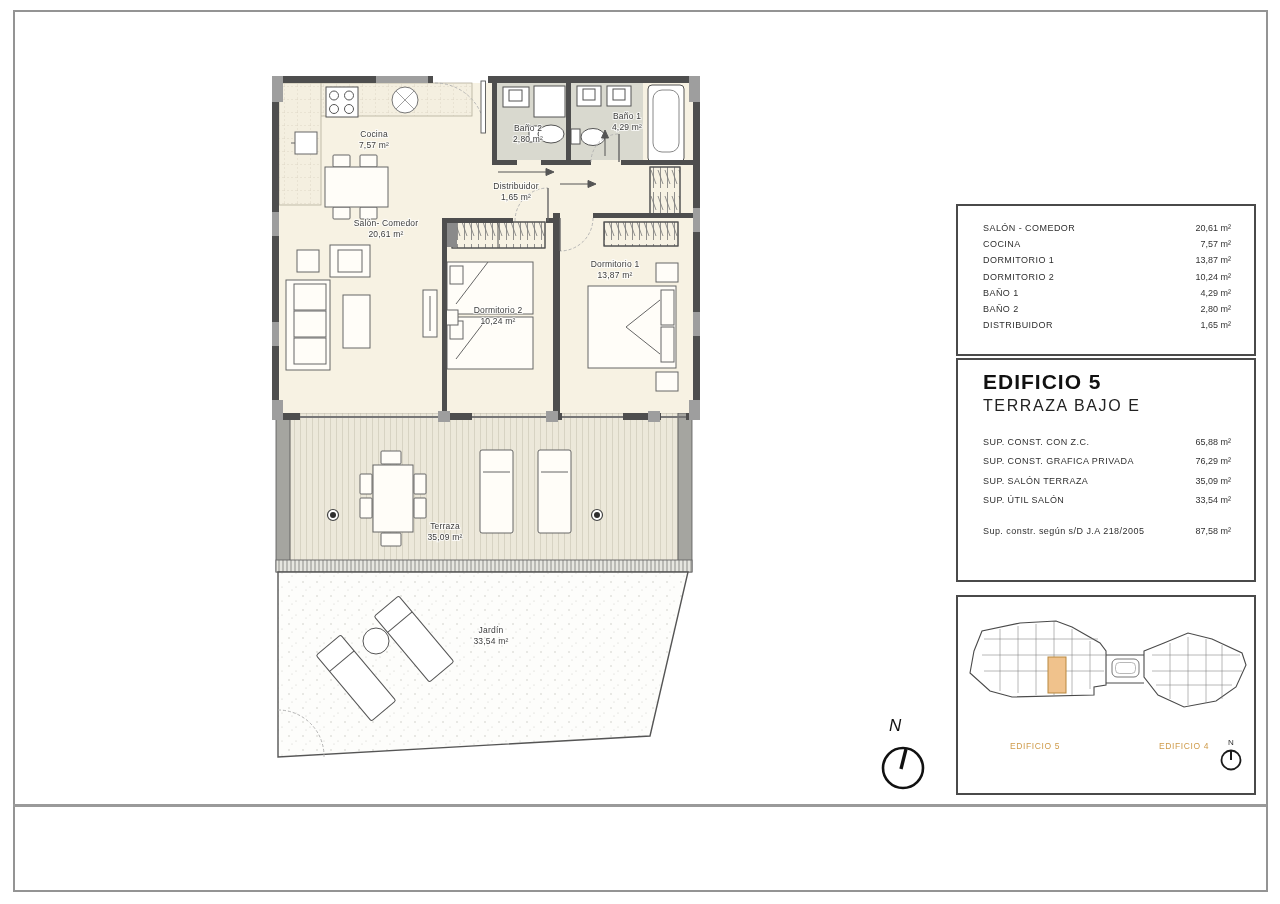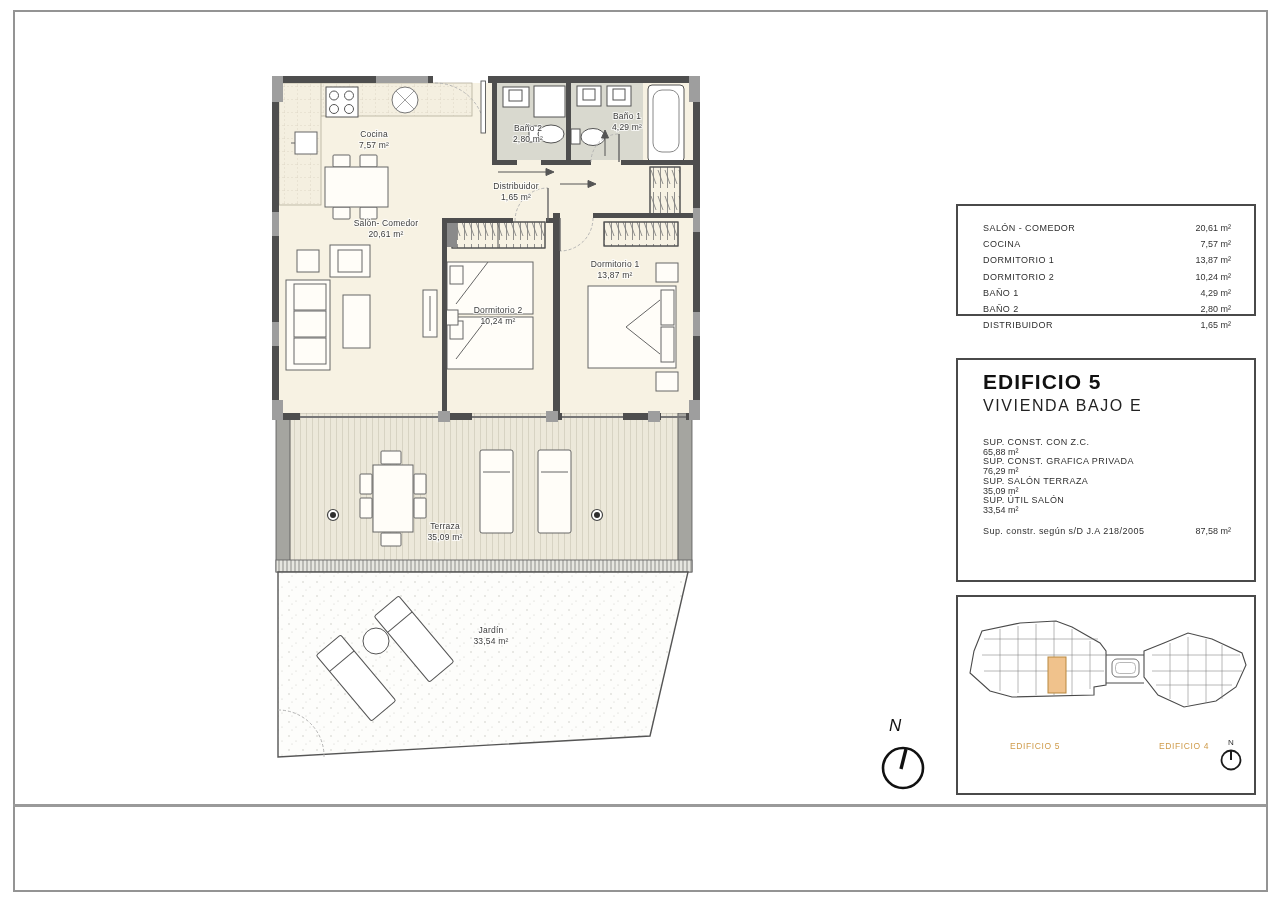--- a/index.html
+++ b/index.html
@@ -4,31 +4,31 @@
 <style>
   html,body{margin:0;padding:0;background:#ffffff;}
   body{width:1280px;height:904px;position:relative;font-family:"Liberation Sans",sans-serif;overflow:hidden;}
   .frame{position:absolute;left:13px;top:10px;width:1251px;height:878px;border:2px solid #949494;}
   .footer-line{position:absolute;left:13px;top:804px;width:1253px;height:3px;background:#9a9a9a;}
   .plan-wrap{position:absolute;left:258px;top:60px;width:450px;height:705px;}
   svg text{font-family:"Liberation Sans",sans-serif;}
   .rlabel,.rarea{font-size:8.5px;fill:#3c3c3c;letter-spacing:.2px;paint-order:stroke;stroke:rgba(255,255,255,.75);stroke-width:2px;}
   
   .panel{position:absolute;left:956px;width:300px;border:2px solid #4a4a4a;background:#fff;box-sizing:border-box;}
-  .panel-areas{top:204px;height:112px;}
+  .panel-areas{top:204px;height:152px;}
   .panel-unit{top:358px;height:224px;}
   .panel-site{top:595px;height:200px;padding:0;}
   .trows{position:absolute;left:25px;right:23px;top:17px;}
   .trow{display:flex;justify-content:space-between;align-items:baseline;height:16.2px;font-size:9px;color:#2e2e2e;}
   .trow .lab{letter-spacing:.45px;}
   .trow .val{color:#333;}
   .p2-title{position:absolute;left:25px;top:10px;font-size:21px;font-weight:bold;color:#111;letter-spacing:1px;}
   .p2-sub{position:absolute;left:25px;top:37px;font-size:16px;color:#222;letter-spacing:1.6px;}
   .p2-rows{position:absolute;left:25px;right:23px;top:77px;}
-  .p2-rows .trow{height:19.4px;flex-direction:column;}
+  .p2-rows .trow{height:19.4px;}
   .p2-legal{position:absolute;left:25px;right:23px;top:166px;}
   .p2-legal .trow{height:22.5px;font-size:9px;gap:48px;}
   .p2-scale{position:absolute;left:25px;right:23px;top:198px;height:24px;}
   .scale-label{position:absolute;left:12px;top:7px;font-size:7.5px;color:#333;letter-spacing:.6px;}
   .scale-bar{position:absolute;right:0;top:0;width:160px;height:24px;}
   .scale-ticks{position:absolute;right:0;top:15px;width:160px;height:10px;font-size:7.5px;color:#333;}
   .scale-ticks span{position:absolute;transform:translateX(-50%);}
   .site-svg{position:absolute;left:2px;top:2px;}
   .site-name{font-size:8.5px;letter-spacing:.6px;}
   
@@ -320,21 +320,21 @@
       </div>
     <div class="trow">
         <span class="lab">DISTRIBUIDOR</span>
         <span class="val">1,65 m²</span>
       </div>
   </div>
 </aside>
 
 <aside class="panel panel-unit">
   <div class="p2-title">EDIFICIO 5</div>
-  <div class="p2-sub">VIVIENDA BAJO E</div>
+  <div class="p2-sub">TERRAZA BAJO E</div>
   <div class="p2-rows">
     <div class="trow">
         <span class="lab">SUP. CONST. CON Z.C.</span>
         <span class="val">65,88 m²</span>
       </div>
     <div class="trow">
         <span class="lab">SUP. CONST. GRAFICA PRIVADA</span>
         <span class="val">76,29 m²</span>
       </div>
     <div class="trow">

